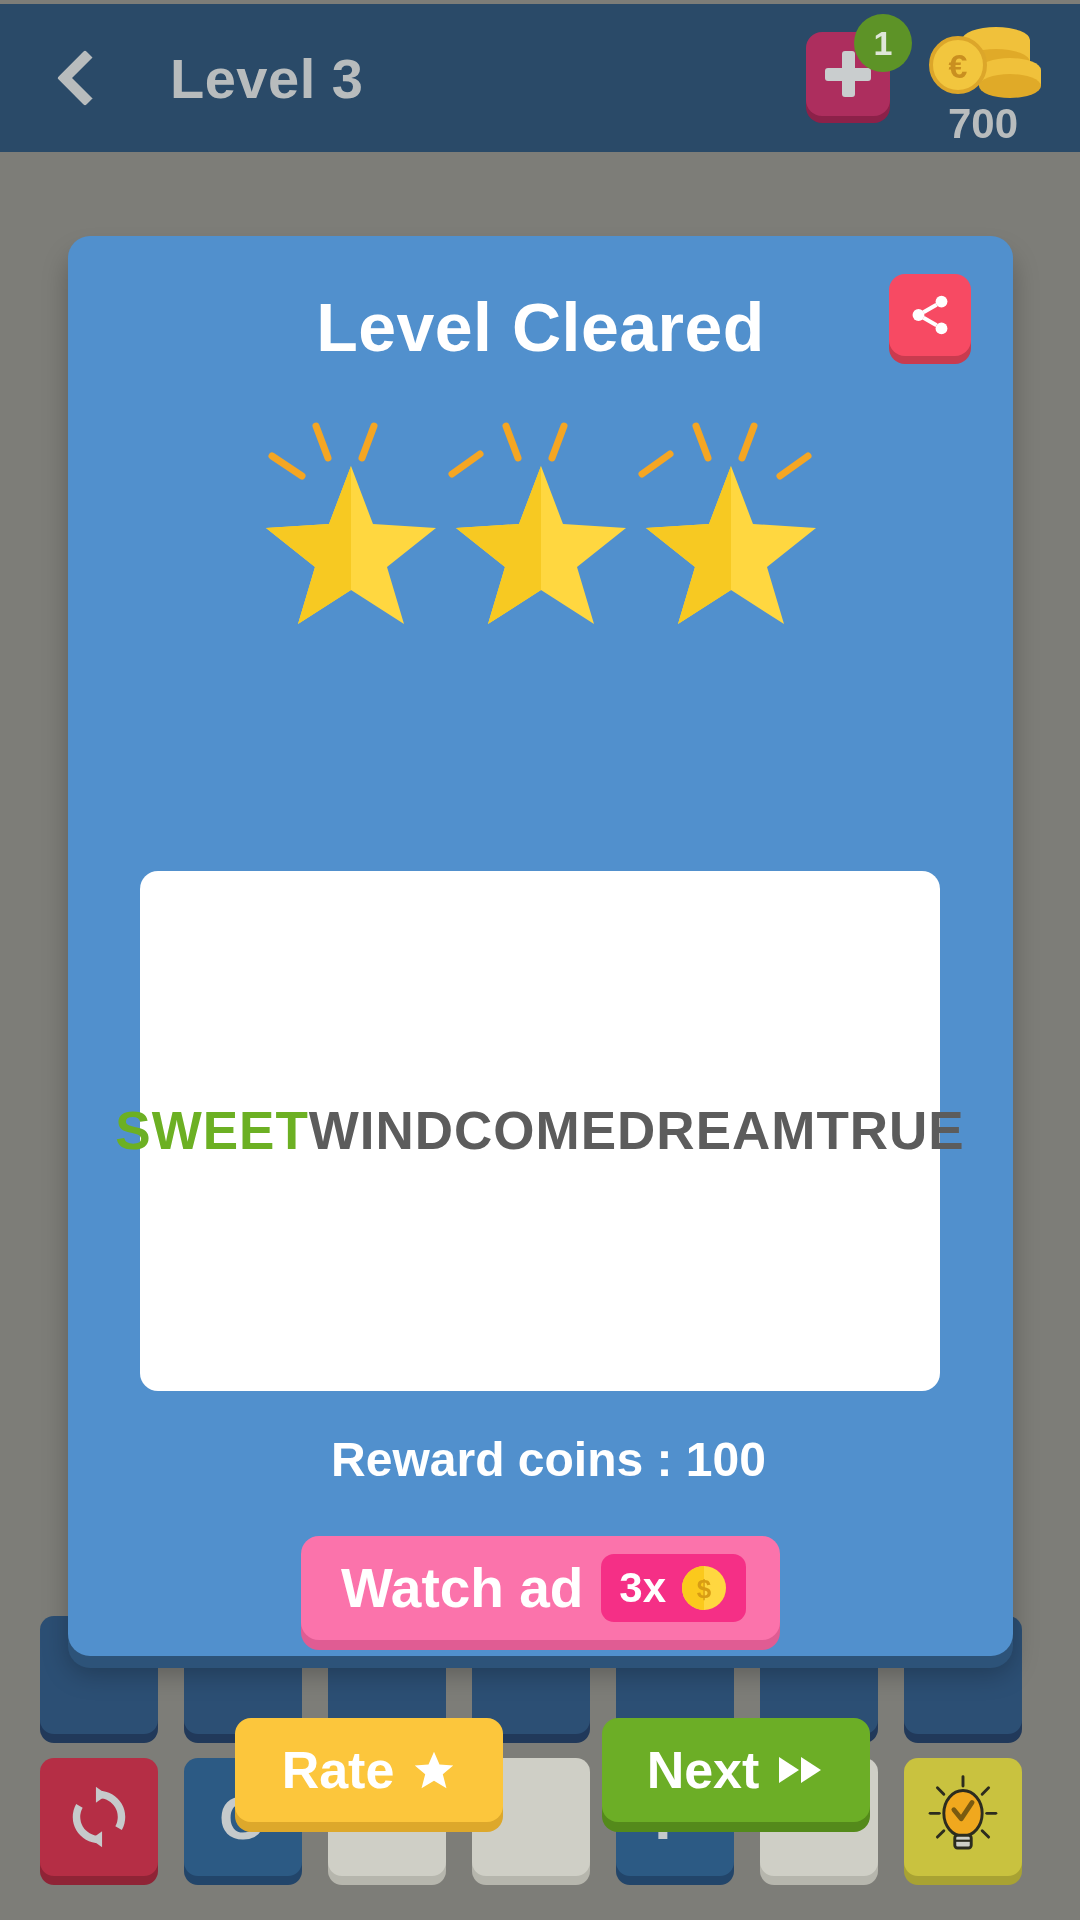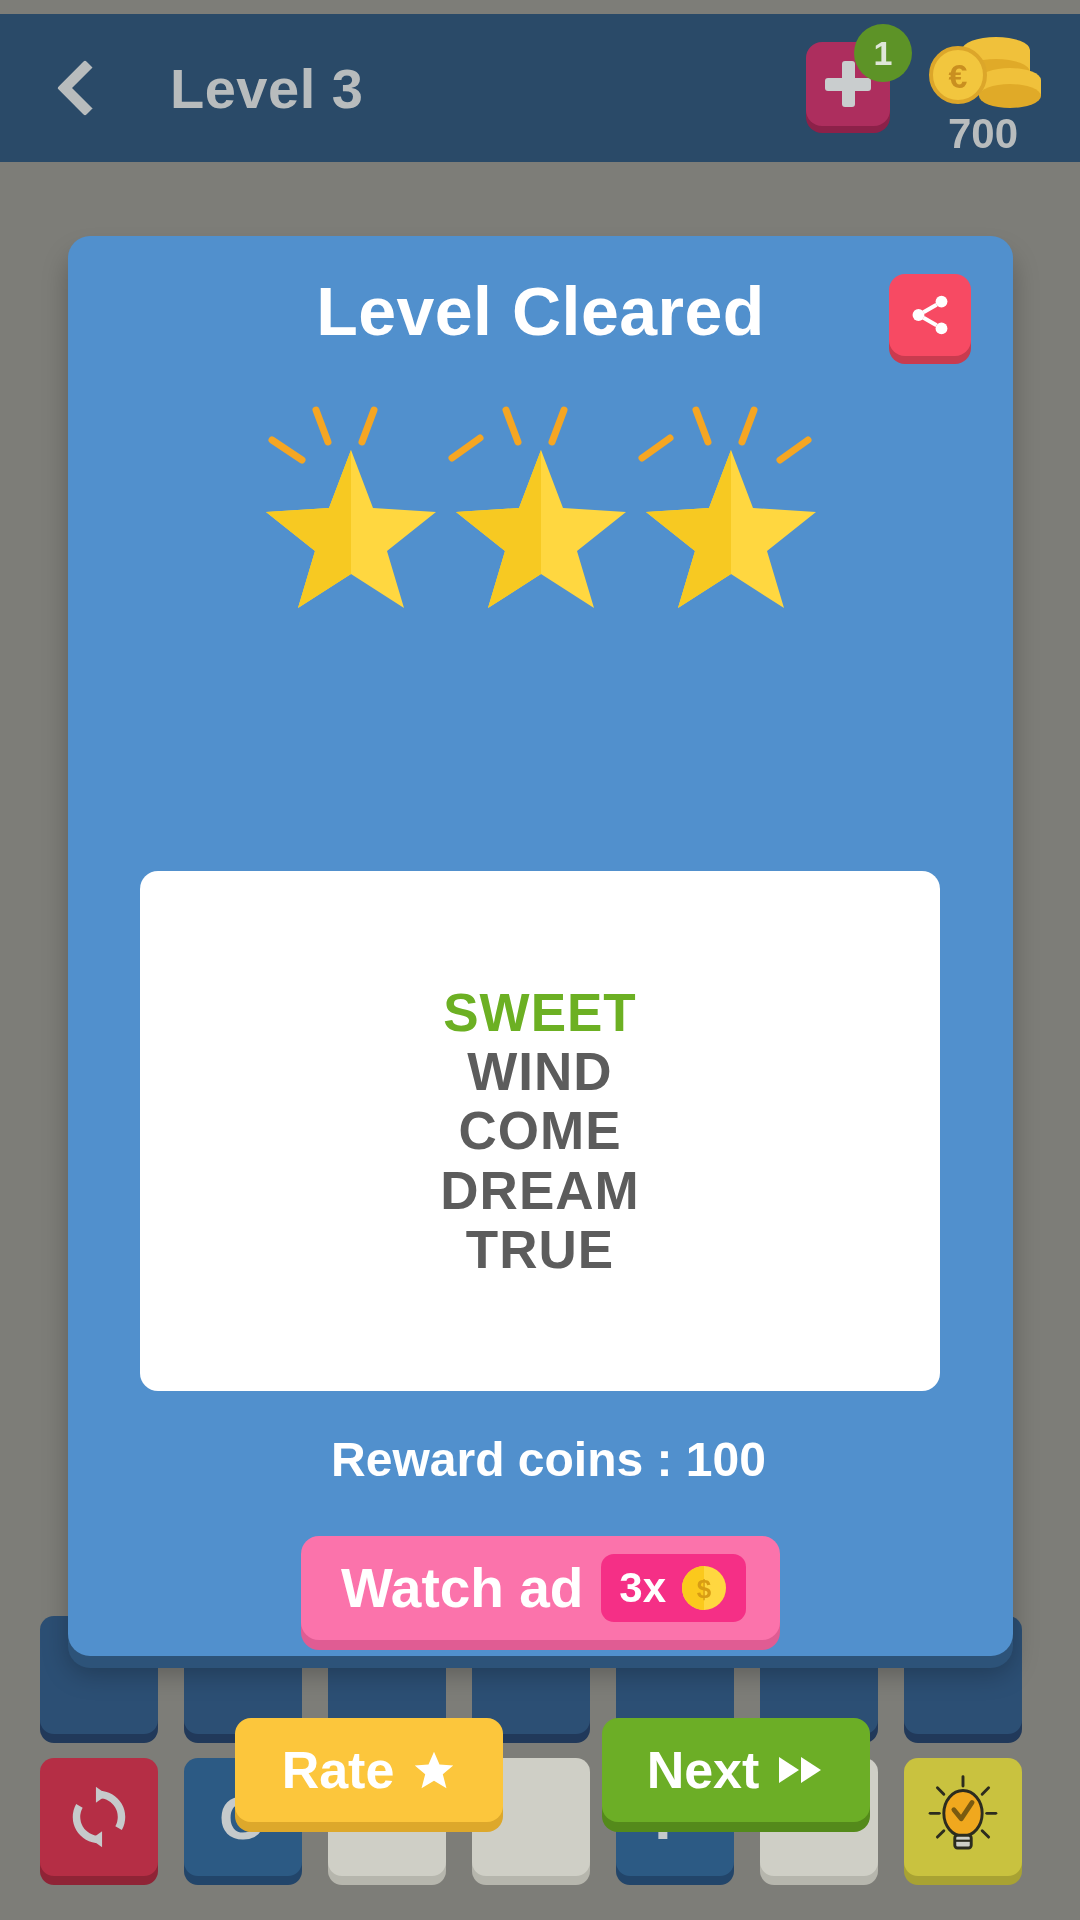--- a/index.html
+++ b/index.html
@@ -6,21 +6,21 @@
   html,body { width:1080px; height:1920px; }
   body {
     font-family: "Liberation Sans", sans-serif;
     background:#7d7d78;
     position:relative;
     overflow:hidden;
   }
 
   
   .header {
-    position:absolute; left:0; top:14px; width:1080px; height:148px;
+    position:absolute; left:0; top:4px; width:1080px; height:148px;
     background:#2a4a68;
     display:flex; align-items:center;text-align:center;
   }
   .back-btn {
     width:110px; height:110px; margin-left:30px;
     display:flex; align-items:center; justify-content:center;
   }
   .back-chev {
     width:40px; height:40px;
     border-left:11px solid #b8bcbd;
@@ -86,42 +86,42 @@
   
   .dialog {
     position:absolute; left:68px; top:236px;
     width:945px; height:1420px;
     background:#5190cd; border-radius:22px;
     box-shadow:0 12px 0 #2d5379, 0 18px 26px rgba(0,0,0,.25);
   }
   .dlg-title {
     text-align:center; color:#ffffff;
     font-size:68px; font-weight:bold;
-    padding-top:36px; letter-spacing:0.5px;
+    padding-top:52px; letter-spacing:0.5px;
   }
   .share-btn {
     position:absolute; right:42px; top:38px;
     width:82px; height:82px; border-radius:16px;
     background:#f74a63; box-shadow:0 8px 0 #c93b4f;
     display:flex; align-items:center; justify-content:center;
   }
 
   
   .stars {
     margin-top:48px; height:210px;
     display:flex; align-items:center; justify-content:center; gap:0px;
   }
   .star-unit { position:relative; width:190px; height:210px; }
 
   
   .word-panel {
     position:absolute; left:72px; top:635px;
     width:800px; height:520px;
     background:#ffffff; border-radius:18px;
-    display:flex; flex-direction:column;
+    display:flex; flex-direction:row;
     align-items:center; justify-content:center;
     padding:18px 0;
   }
   .word {
     font-size:53px; font-weight:bold; color:#5c5c5c;
     line-height:1.12; letter-spacing:1px;
   }
   .word.found { color:#6cb023; }
 
   

